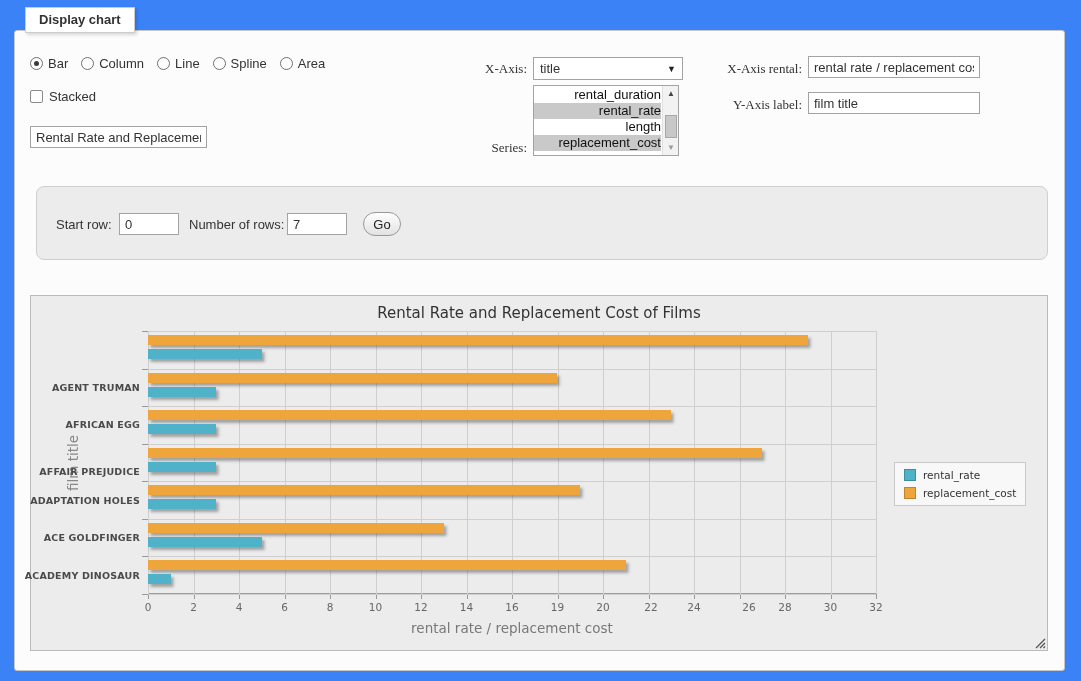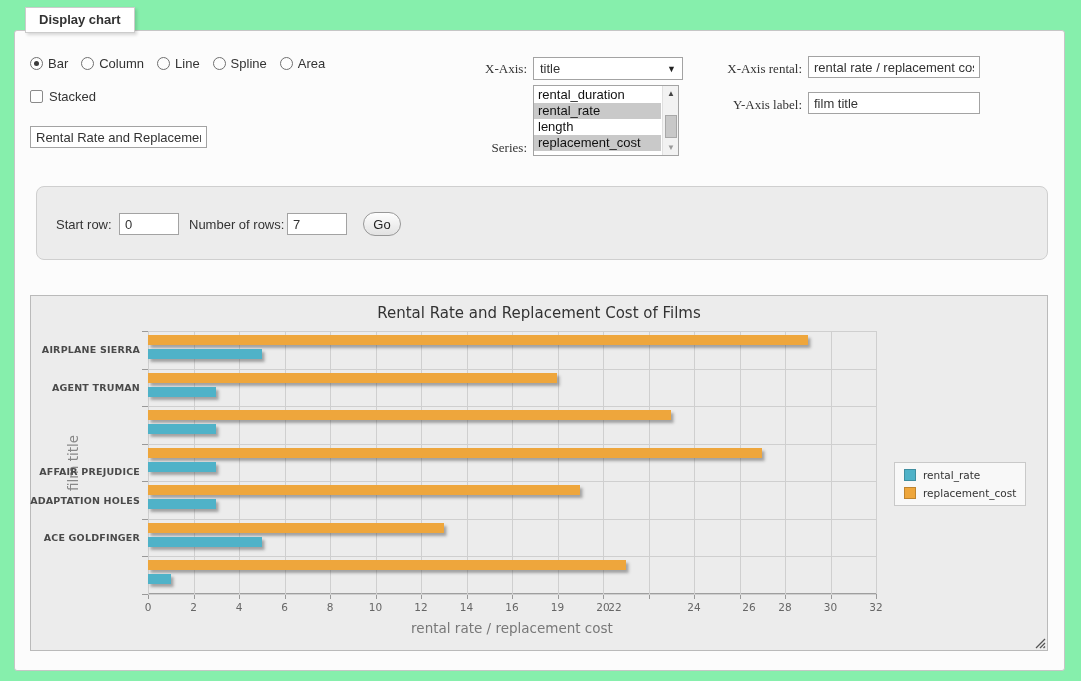--- a/index.html
+++ b/index.html
@@ -1,18 +1,18 @@
 <!DOCTYPE html>
 <html><head>
 <meta charset="utf-8">
 <style>
   * { margin:0; padding:0; box-sizing:border-box; }
   html,body { background:#fff; }
   #page {
-    position:relative; width:1081px; height:681px; background:#86efac;
+    position:relative; width:1081px; height:681px; background:#3b82f6;
     font-family:"Liberation Sans", sans-serif; font-size:13px; color:#333;
     overflow:hidden;
   }
   
   .fieldset {
     position:absolute; left:14px; top:30px; width:1051px; height:641px;
     border:1px solid #c6c6c6; border-radius:3px; background:#fcfcfc;
   }
   .fieldset-legend {
     position:absolute; left:25px; top:7px; z-index:3;
@@ -42,21 +42,21 @@
   #x-axis-caption { left:439px; top:61px; }
   #series-caption { left:439px; top:140px; }
   #x-axis-select {
     position:absolute; left:533px; top:57px; width:150px; height:23px;
     background:#fff; border:1px solid #a3a3a3; display:flex; align-items:center;
     padding:0 6px; justify-content:space-between;
   }
   #x-axis-select .dd-arrow { font-size:9px; color:#222; }
   #series-listbox {
     position:absolute; left:533px; top:85px; width:146px; height:71px;
-    background:#fff; border:1px solid #a3a3a3; overflow:hidden;
+    background:#fff; border:1px solid #a3a3a3; overflow:hidden;text-align:right;
   }
   .lb-options { position:absolute; left:0; top:1px; right:17px; }
   .lb-option { height:16px; line-height:16px; padding-left:4px; font-size:13px; color:#111; white-space:nowrap; }
   .lb-option.selected { background:#c9c9c9; }
   .lb-scrollbar { position:absolute; right:0; top:0; width:16px; height:69px; background:#f2f2f2; border-left:1px solid #e0e0e0; }
   .lb-arrow { position:absolute; left:0; width:16px; height:15px; display:flex; align-items:center; justify-content:center; font-size:8px; }
   .lb-arrow.up { top:0; color:#444; }
   .lb-arrow.down { bottom:0; color:#9a9a9a; }
   .lb-thumb { position:absolute; left:2px; top:29px; width:12px; height:23px; background:#c8c8c8; border:1px solid #a8a8a8; }
   
@@ -287,26 +287,27 @@
       <div class="xtick-label" style="left: 162.5px;">2</div>
       <div class="xtick-label" style="left: 208px;">4</div>
       <div class="xtick-label" style="left: 253.5px;">6</div>
       <div class="xtick-label" style="left: 299px;">8</div>
       <div class="xtick-label" style="left: 344.5px;">10</div>
       <div class="xtick-label" style="left: 390px;">12</div>
       <div class="xtick-label" style="left: 435.5px;">14</div>
       <div class="xtick-label" style="left: 481px;">16</div>
       <div class="xtick-label" style="left: 526.5px;">19</div>
       <div class="xtick-label" style="left: 572px;">20</div>
-      <div class="xtick-label" style="left: 584px;">22</div>
+      <div class="xtick-label" style="left: 620px;">22</div>
       <div class="xtick-label" style="left: 663px;">24</div>
       <div class="xtick-label" style="left: 718px;">26</div>
       <div class="xtick-label" style="left: 754px;">28</div>
       <div class="xtick-label" style="left: 799.5px;">30</div>
       <div class="xtick-label" style="left: 845px;">32</div>
-      <div class="category-label" style="top: 35px; height: 37.5714px;">AIRPLANE SIERRA</div>
       <div class="category-label" style="top: 72.5714px; height: 37.5714px;">AGENT TRUMAN</div>
+      <div class="category-label" style="top: 110.143px; height: 37.5714px;">AFRICAN EGG</div>
       <div class="category-label" style="top: 157px; height: 37.5714px;">AFFAIR PREJUDICE</div>
       <div class="category-label" style="top: 185.286px; height: 37.5714px;">ADAPTATION HOLES</div>
       <div class="category-label" style="top: 222.857px; height: 37.5714px;">ACE GOLDFINGER</div>
+      <div class="category-label" style="top: 260.429px; height: 37.5714px;">ACADEMY DINOSAUR</div>
     </div>
 
 </div>
 
 </body></html>

